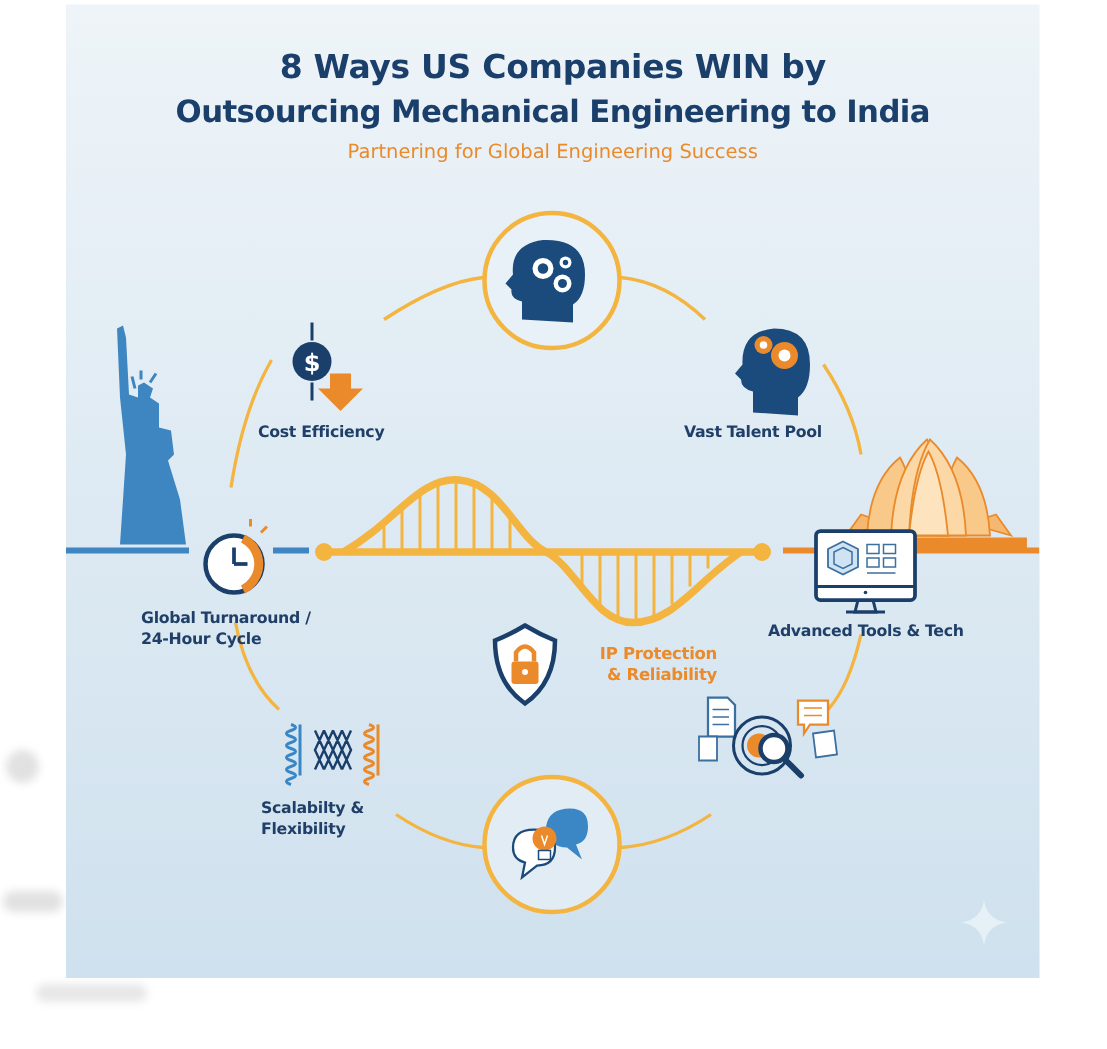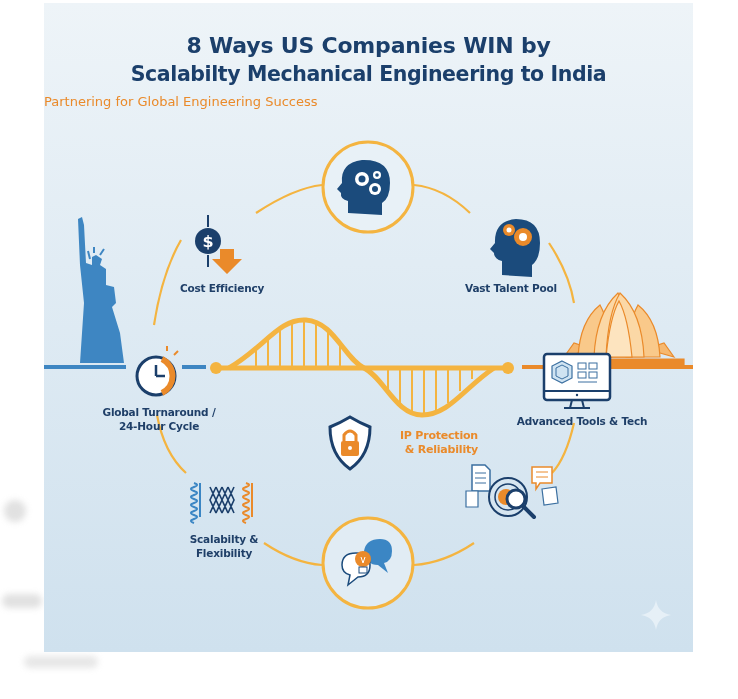--- a/index.html
+++ b/index.html
@@ -14,43 +14,43 @@
     background: linear-gradient(180deg, #eef4f8 0%, #e1ecf4 40%, #cfe1ee 100%);
     overflow: hidden;
   }
   .title {
     position: absolute; left: 0; width: 649px; text-align: center;
     color: #1b3f6b; font-weight: bold; font-family: "DejaVu Sans", sans-serif;
   }
   .t1 { top: 30px; font-size: 22px; letter-spacing: -0.2px; }
   .t2 { top: 59px; font-size: 20.5px; letter-spacing: -0.4px; }
   .sub {
-    position: absolute; top: 91px; left: 0; width: 649px; 
+    position: absolute; top: 91px; left: 0; width: 649px; text-align: center;
     color: #ea8a2a; font-size: 13px; font-family: "DejaVu Sans", sans-serif;
   }
   .label {
     position: absolute; color: #1f3f68; font-size: 10.5px; font-weight: bold;
-    text-align: center; line-height: 14px; font-family: "DejaVu Sans", sans-serif;
+    text-align: left; line-height: 14px; font-family: "DejaVu Sans", sans-serif;
     letter-spacing: -0.2px;
   }
   .label-orange { color: #ea8a2a; text-align: right; font-weight: bold; font-size: 11px; }
   svg.overlay { position: absolute; left: 0; top: 0; }
   .sparkle { position: absolute; left: 597px; top: 597px; }
 </style>
 </head>
 <body>
 
 <div class="ghost" style="left:4px;top:500px;width:22px;height:22px;border-radius:50%;background:#aaa;"></div>
 <div class="ghost" style="left:2px;top:594px;width:40px;height:14px;border-radius:7px;background:#aaa;"></div>
 <div class="ghost" style="left:24px;top:656px;width:74px;height:12px;border-radius:6px;background:#bbb;"></div>
 
 <div class="card">
 
   <div class="title t1">8 Ways US Companies WIN by</div>
-  <div class="title t2">Scalabilty Mechanical Engineering to India</div>
+  <div class="title t2">Outsourcing Mechanical Engineering to India</div>
   <div class="sub">Partnering for Global Engineering Success</div>
 
   <svg class="overlay" width="649" height="649" viewBox="0 0 649 649">
 
     <g fill="none" stroke="#f4b440" stroke-width="2.2">
       <path d="M 212 210 Q 250 185 278 182"></path>
       <path d="M 370 182 Q 400 185 426 210"></path>
       <path d="M 110 322 Q 118 270 137 237"></path>
       <path d="M 505 240 Q 525 270 530 300"></path>
       <path d="M 113 412 Q 120 450 142 470"></path>

